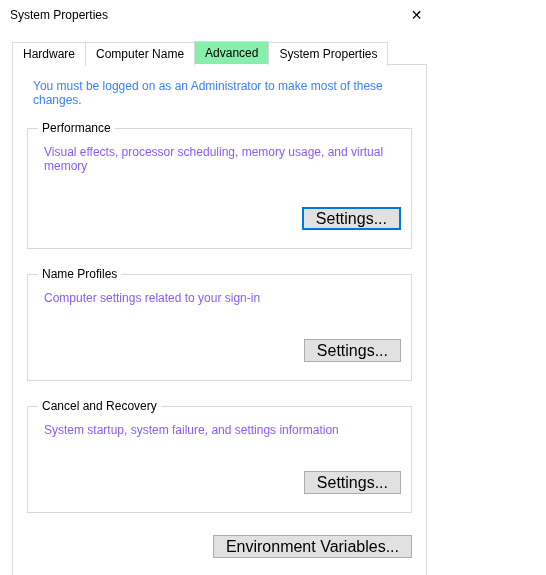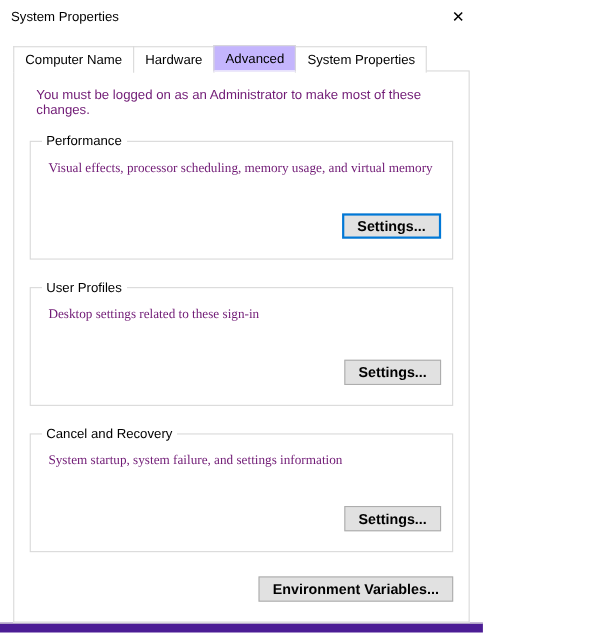--- a/index.html
+++ b/index.html
@@ -5,68 +5,68 @@
 * { box-sizing: border-box; font-family: "Segoe UI", Tahoma, sans-serif; font-size: 12px; }
 body { margin: 0; background: #fff; width: 546px; height: 575px; overflow: hidden; }
 .dialog { width: 439px; height: 575px; display: flex; flex-direction: column; }
 .titlebar { display: flex; align-items: center; justify-content: space-between; height: 32px; padding: 0 0 0 10px; }
 .titlebar-title { font-size: 12px; color: #000; }
 .close-btn { width: 45px; height: 30px; display: flex; align-items: center; justify-content: center; cursor: pointer; }
 .close-x { font-size: 14px; color: #000; font-weight: 300; }
 .content { flex: 1; padding: 10px 12px 0 12px; display: flex; flex-direction: column; }
 .tabs { display: flex; margin-bottom: 0; position: relative; z-index: 2; }
 .tab { padding: 4px 10px; border: 1px solid #d9d9d9; border-bottom: none; background: #fff; cursor: pointer; margin-right: -1px; position: relative; }
-.tab.active { background: #c4b5fd; border-bottom: 1px solid #fff; z-index: 3; top: 1px; }
+.tab.active { background: #86efac; border-bottom: 1px solid #fff; z-index: 3; top: 1px; }
 .tab:not(.active) { top: 2px; background: #fff; }
 .tab-panel { border: 1px solid #d9d9d9; flex: 1; padding: 14px 14px 18px 14px; background: #fff; position: relative; z-index: 1; }
-.intro { margin: 0 0 14px 6px; color: #701a75; }
+.intro { margin: 0 0 14px 6px; color: #3b82f6; }
 fieldset { border: 1px solid #d9d9d9; margin: 0 0 18px 0; padding: 8px 10px 18px 10px; position: relative; }
 legend { padding: 0 4px; color: #000; }
-.section-desc { color: #701a75; margin: 2px 0 34px 6px; font-family: Liberation Serif, serif; }
+.section-desc { color: #8b5cf6; margin: 2px 0 34px 6px; }
 .btn-row { text-align: right; }
-.btn { min-width: 88px; height: 23px; border: 1px solid #adadad; background: #e1e1e1; padding: 0 12px; cursor: pointer; color: #000; font-size: 13px; font-weight: bold; }
+.btn { min-width: 88px; height: 23px; border: 1px solid #adadad; background: #e1e1e1; padding: 0 12px; cursor: pointer; color: #000; font-size: 16px; }
 .btn.highlighted { border: 2px solid #0078d7; background: #e1e1e1; }
 .btn.disabled { color: #a0a0a0; cursor: default; }
 .env-row { text-align: right; margin-top: 22px; }
 .bottom-bar { display: flex; justify-content: flex-end; gap: 8px; padding: 12px 14px; border-top: 1px solid #dfdfdf; background: #4c1d95; }
 .bottom-bar .btn { min-width: 88px; }
 </style>
 </head>
 <body>
 
 <div class="dialog">
   <div class="titlebar">
     <span class="titlebar-title">System Properties</span>
     <div class="close-btn">
       <span class="close-x">✕</span>
     </div>
   </div>
 
   <div class="content">
     <div class="tabs">
+      <div class="tab">Hardware</div>
       <div class="tab">Computer Name</div>
-      <div class="tab">Hardware</div>
       <div class="tab active">Advanced</div>
       <div class="tab">System Properties</div>
     </div>
 
     <div class="tab-panel">
       <p class="intro">You must be logged on as an Administrator to make most of these changes.</p>
 
       <fieldset>
         <legend>Performance</legend>
         <div class="section-desc">Visual effects, processor scheduling, memory usage, and virtual memory</div>
         <div class="btn-row">
           <button class="btn highlighted">Settings...</button>
         </div>
       </fieldset>
 
       <fieldset>
-        <legend>User Profiles</legend>
-        <div class="section-desc">Desktop settings related to these sign-in</div>
+        <legend>Name Profiles</legend>
+        <div class="section-desc">Computer settings related to your sign-in</div>
         <div class="btn-row">
           <button class="btn">Settings...</button>
         </div>
       </fieldset>
 
       <fieldset>
         <legend>Cancel and Recovery</legend>
         <div class="section-desc">System startup, system failure, and settings information</div>
         <div class="btn-row">
           <button class="btn">Settings...</button>

